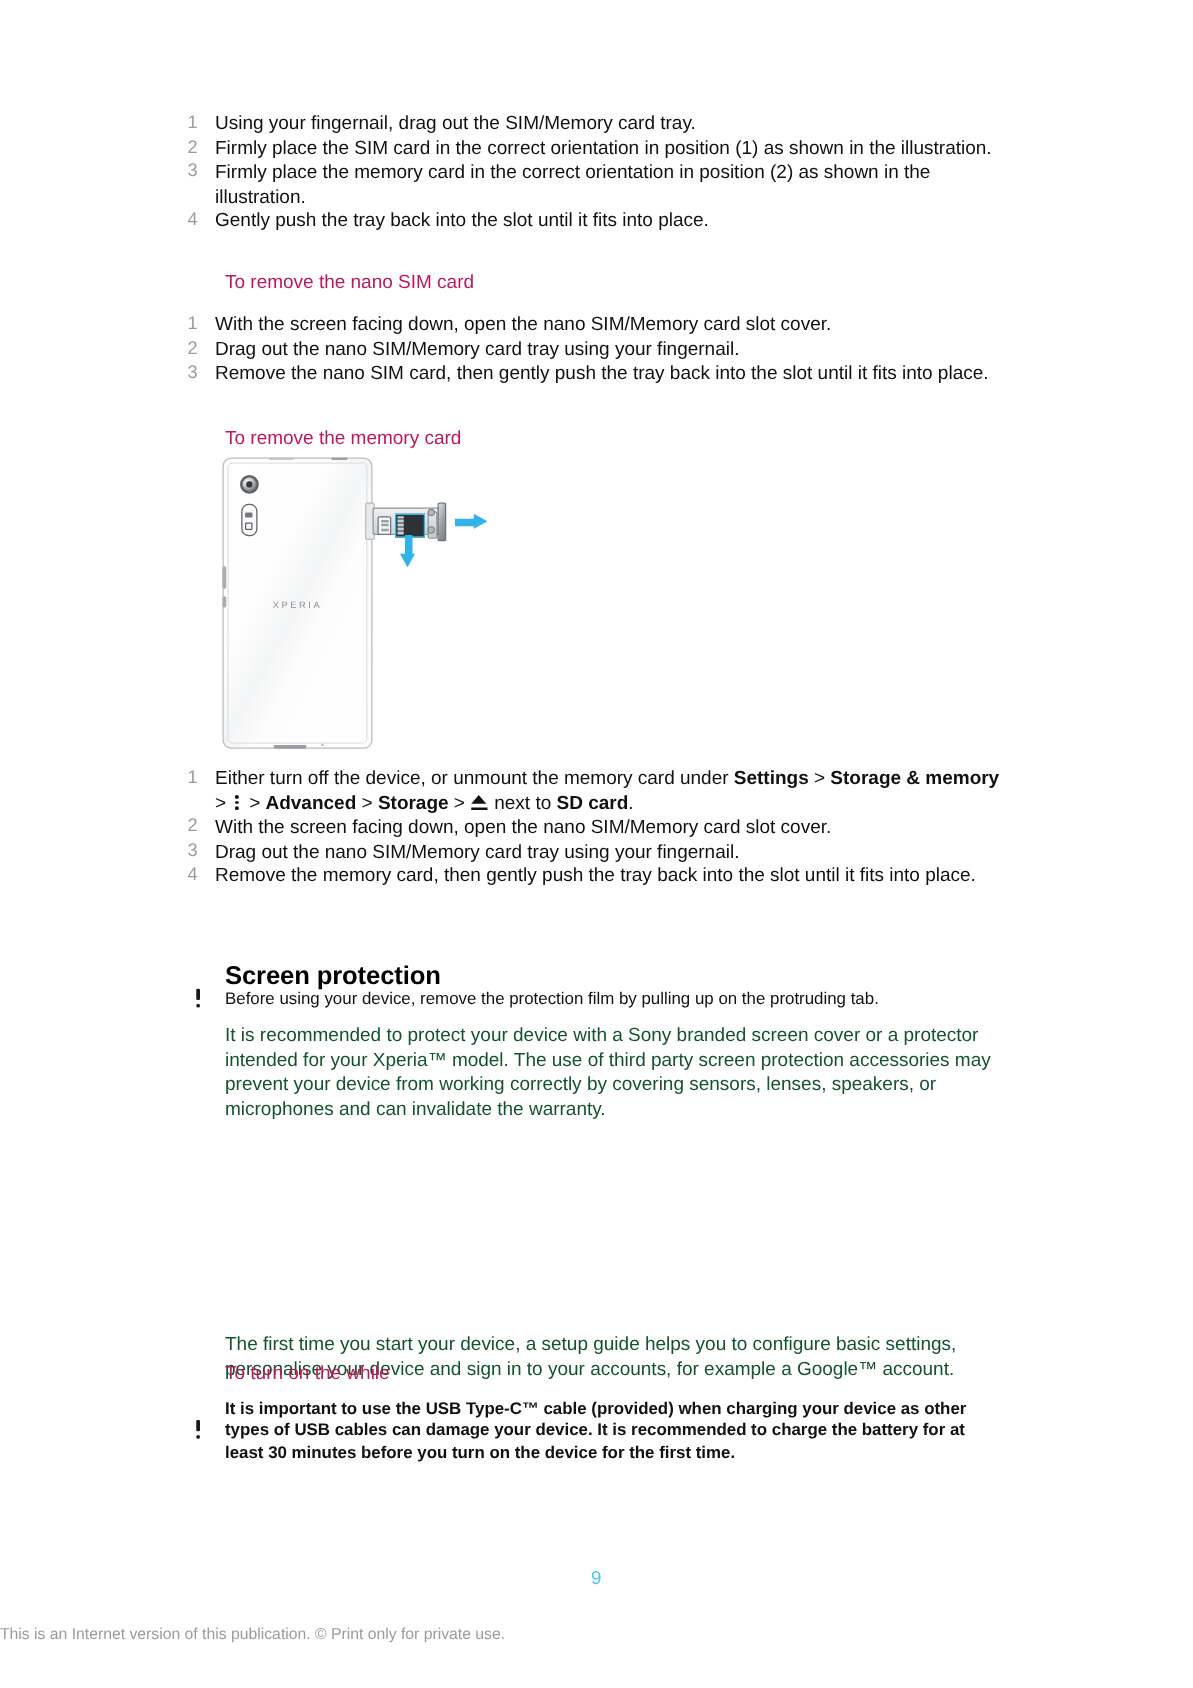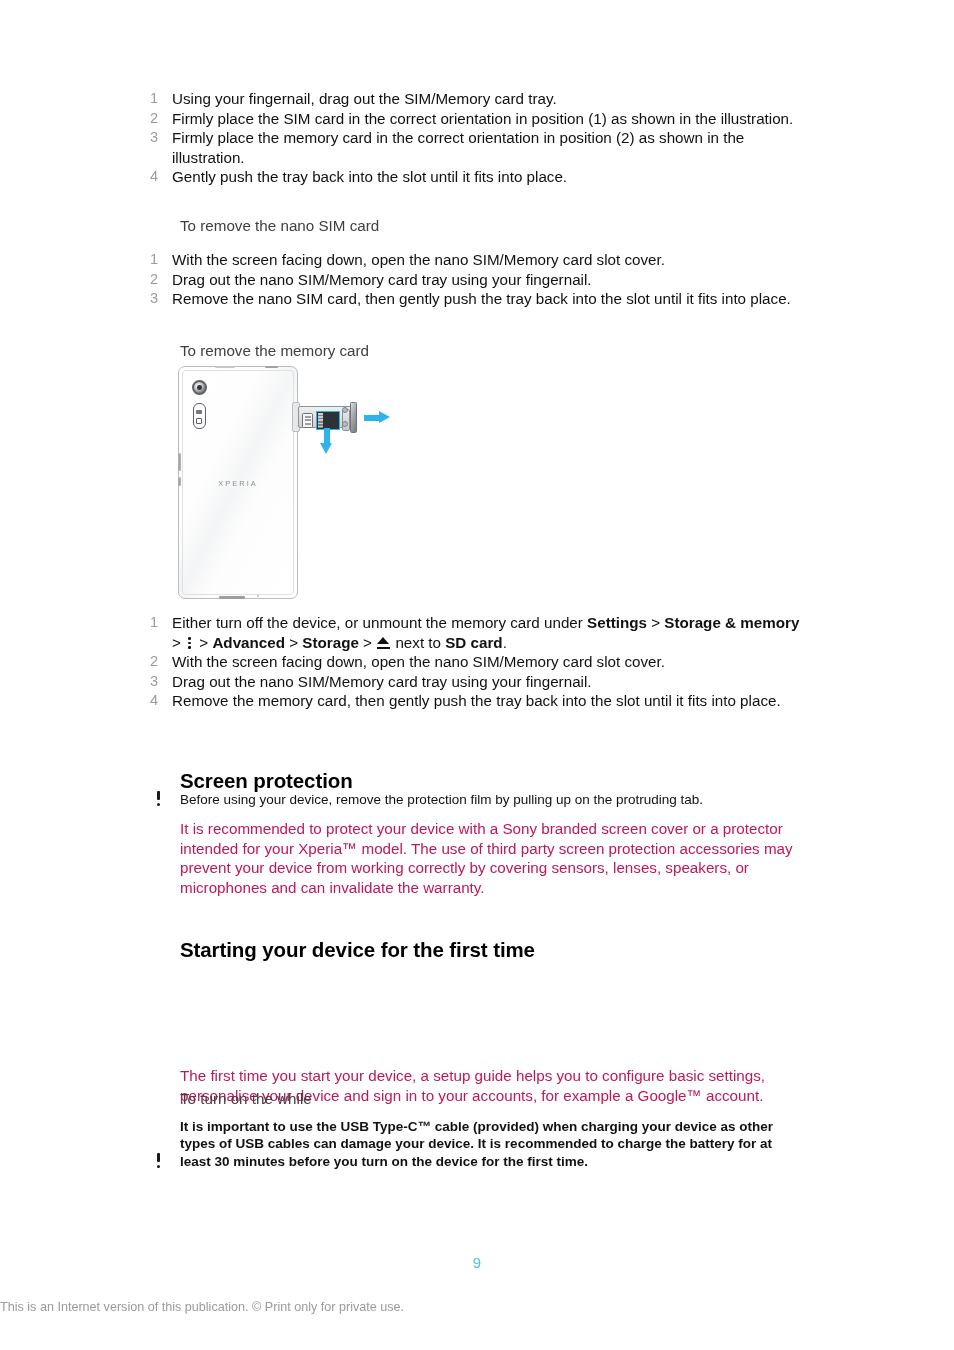--- a/index.html
+++ b/index.html
@@ -45,21 +45,21 @@
   .proc-text {
     flex: 1 1 auto;
     color: #111111;
   }
   .proc-text b { font-weight: bold; }
 
   
   .subhead {
     position: absolute;
     left: 180px;
-    color: #404040;
+    color: #be185d;
     font-size: 15.2px;
     line-height: 19px;
     white-space: nowrap;
   }
 
   
   .heading {
     position: absolute;
     left: 180px;
     font-size: 20.5px;
@@ -69,31 +69,31 @@
     white-space: nowrap;
   }
 
   
   .para {
     position: absolute;
     left: 180px;
     width: 618px;
     font-size: 15.2px;
     line-height: 19.6px;
-    color: #be185d;
+    color: #14532d;
   }
   .para i { font-style: italic; }
 
   
   .note {
     position: absolute;
     left: 150px;
     width: 648px;
     display: flex;
-    align-items: flex-end;
+    align-items: center;
   }
   .note-icon {
     flex: 0 0 30px;
     width: 30px;
     position: relative;
     height: 18px;
   }
   .note-icon .bang-bar {
     position: absolute;
     left: 7px; top: 1px;
@@ -527,21 +527,20 @@
   <div class="note" style="top:790px;">
     <span class="note-icon">
       <span class="bang-bar"></span>
         <span class="bang-dot"></span>
     </span>
     <span class="note-text">Before using your device, remove the protection film by pulling up on the protruding tab.</span>
   </div>
 
   <div class="para" style="top:819px;">It is recommended to protect your device with a Sony branded screen cover or a protector intended for your Xperia™ model. The use of third party screen protection accessories may prevent your device from working correctly by covering sensors, lenses, speakers, or microphones and can invalidate the warranty.</div>
 
-  <h2 class="heading" style="top:921px;">Starting your device for the first time</h2>
 
 
   <div class="para" style="top:1066px;">The first time you start your device, a setup guide helps you to configure basic settings, personalise your device and sign in to your accounts, for example a Google™ account.</div>
 
   <div class="subhead" style="top:1089px;">To turn on the while</div>
 
   <div class="note" style="top:1118px;font-weight:bold;">
     <span class="note-icon">
       <span class="bang-bar"></span>
         <span class="bang-dot"></span>

